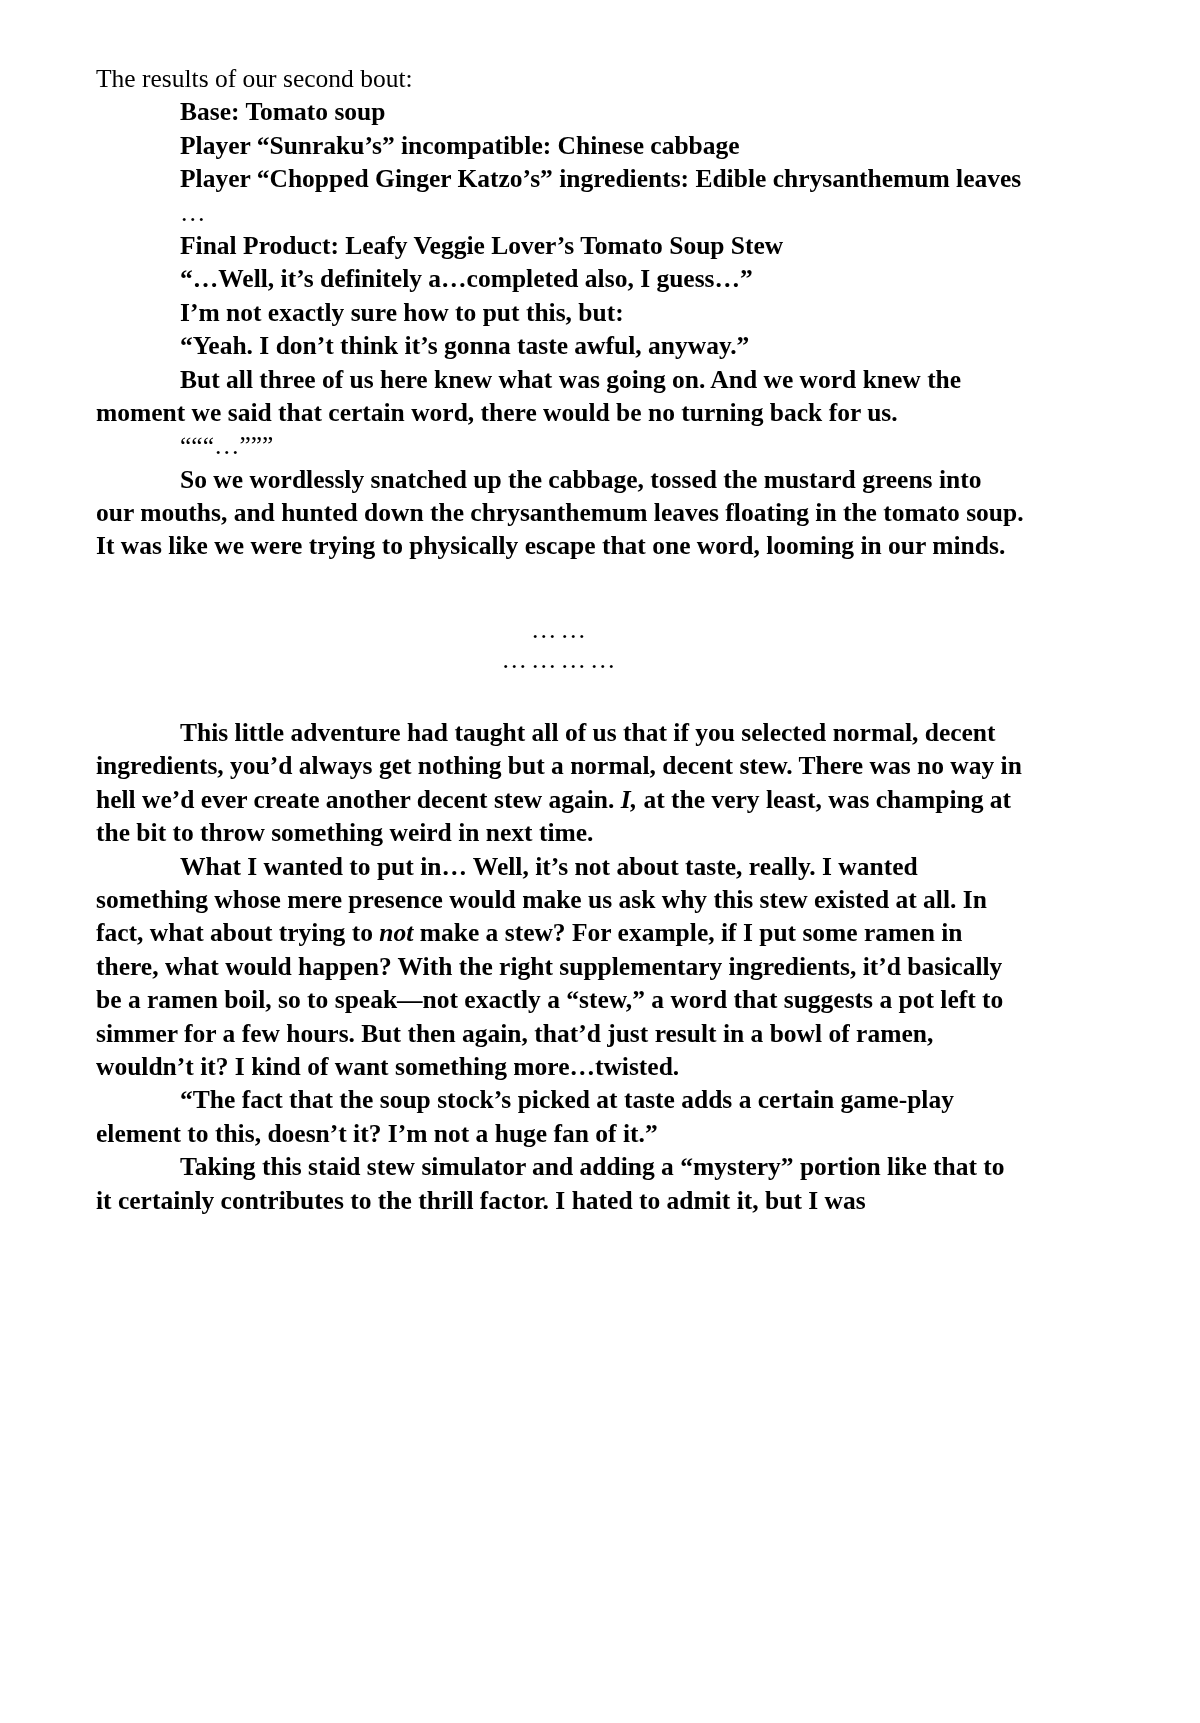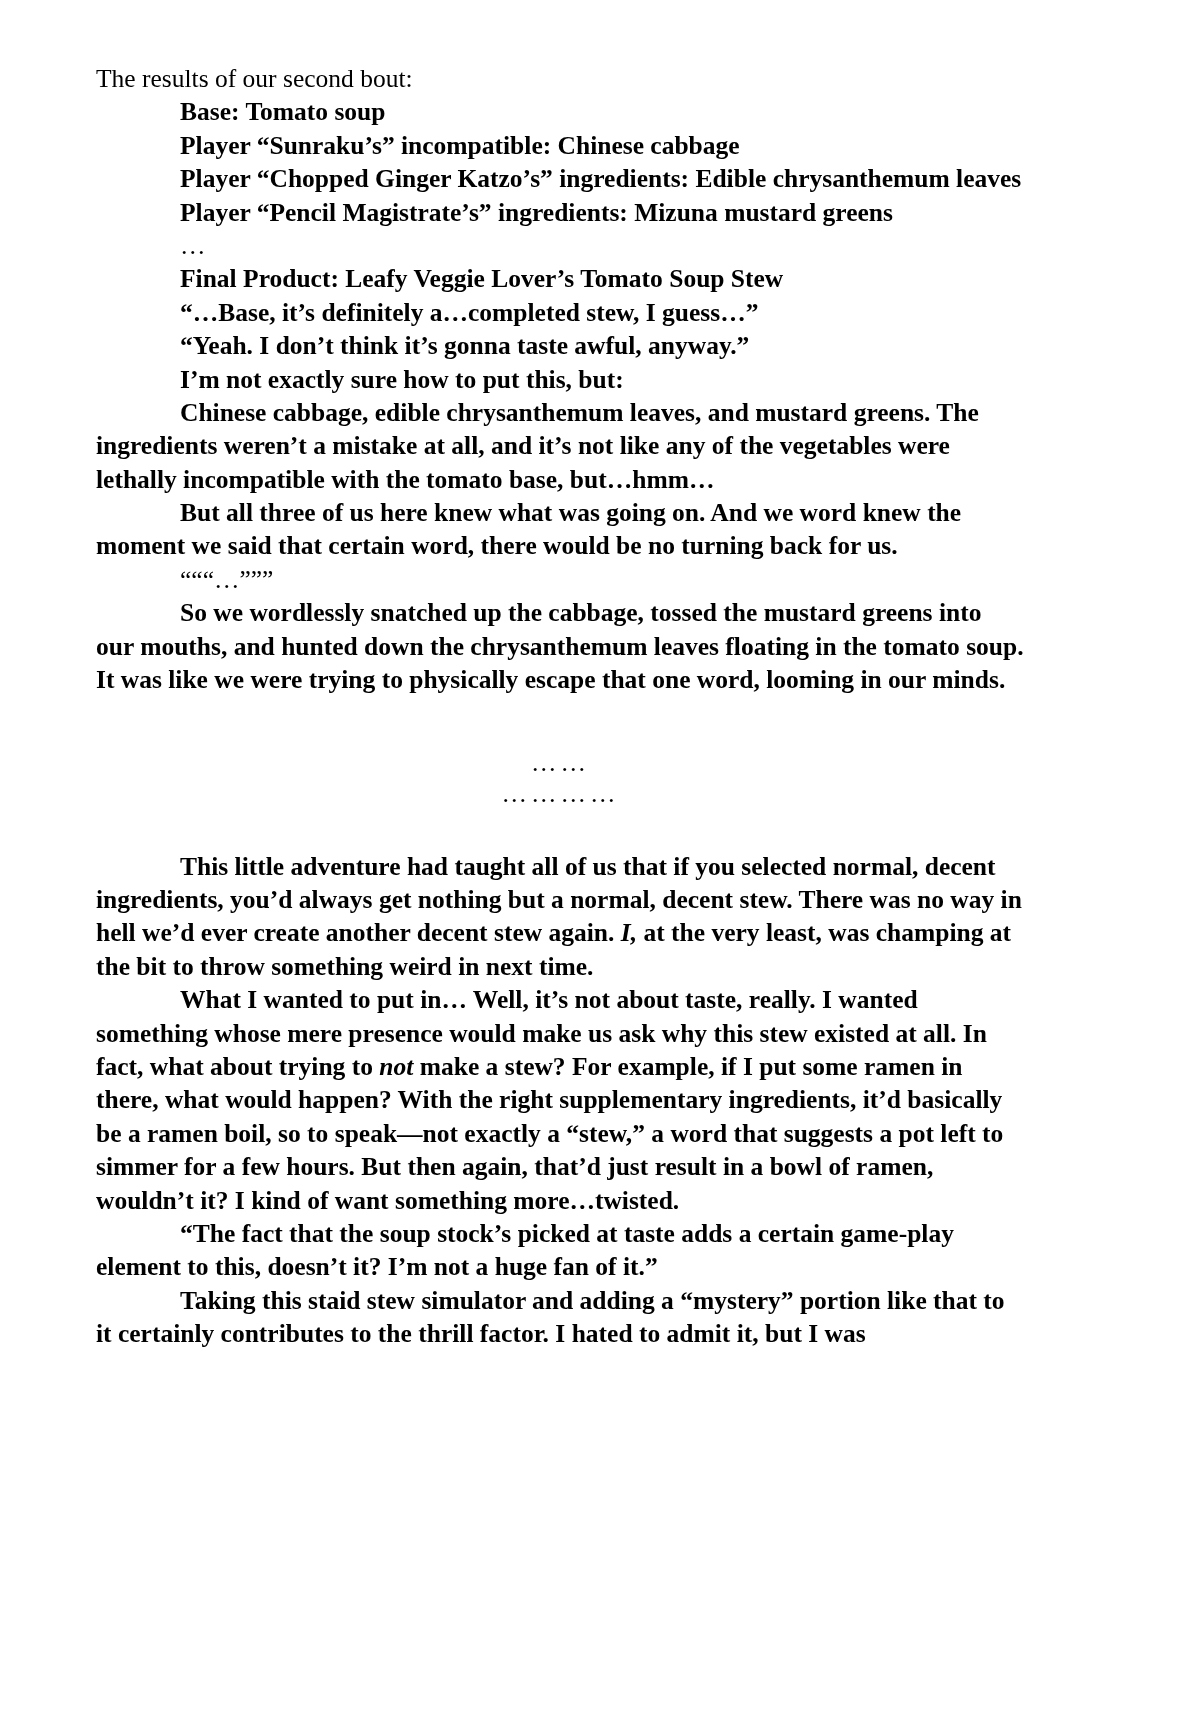--- a/index.html
+++ b/index.html
@@ -71,27 +71,25 @@
 </head>
 <body>
 
 <div class="page">
   <div class="body-text">
 
     <p class="flush">The results of our second bout:</p>
     <p class="indent">Base: Tomato soup</p>
     <p class="indent">Player “Sunraku’s” incompatible: Chinese cabbage</p>
     <p class="indent">Player “Chopped Ginger Katzo’s” ingredients: Edible chrysanthemum leaves</p>
-    <p class="indent">Player “Pencil Magistrate’s” ingredients: Mizuna mustard greens</p>
     <p class="ellipsis-line">…</p>
     <p class="indent">Final Product: Leafy Veggie Lover’s Tomato Soup Stew</p>
-    <p class="indent">“…Base, it’s definitely a…completed stew, I guess…”</p>
+    <p class="indent">“…Well, it’s definitely a…completed also, I guess…”</p>
+    <p class="indent">I’m not exactly sure how to put this, but:</p>
     <p class="indent">“Yeah. I don’t think it’s gonna taste awful, anyway.”</p>
-    <p class="indent">I’m not exactly sure how to put this, but:</p>
-    <p class="indent">Chinese cabbage, edible chrysanthemum leaves, and mustard greens. The ingredients weren’t a mistake at all, and it’s not like any of the vegetables were lethally incompatible with the tomato base, but…hmm…</p>
     <p class="indent">But all three of us here knew what was going on. And we word knew the moment we said that certain word, there would be no turning back for us.</p>
     <p class="quote-dots">“““…”””</p>
     <p class="indent">So we wordlessly snatched up the cabbage, tossed the mustard greens into our mouths, and hunted down the chrysanthemum leaves floating in the tomato soup. It was like we were trying to physically escape that one word, looming in our minds.</p>
 
     <div class="scene-break">
       <span class="dots-short">……</span>
       <span class="dots-long">…………</span>
     </div>
     <div class="gap-after-break"></div>
 

